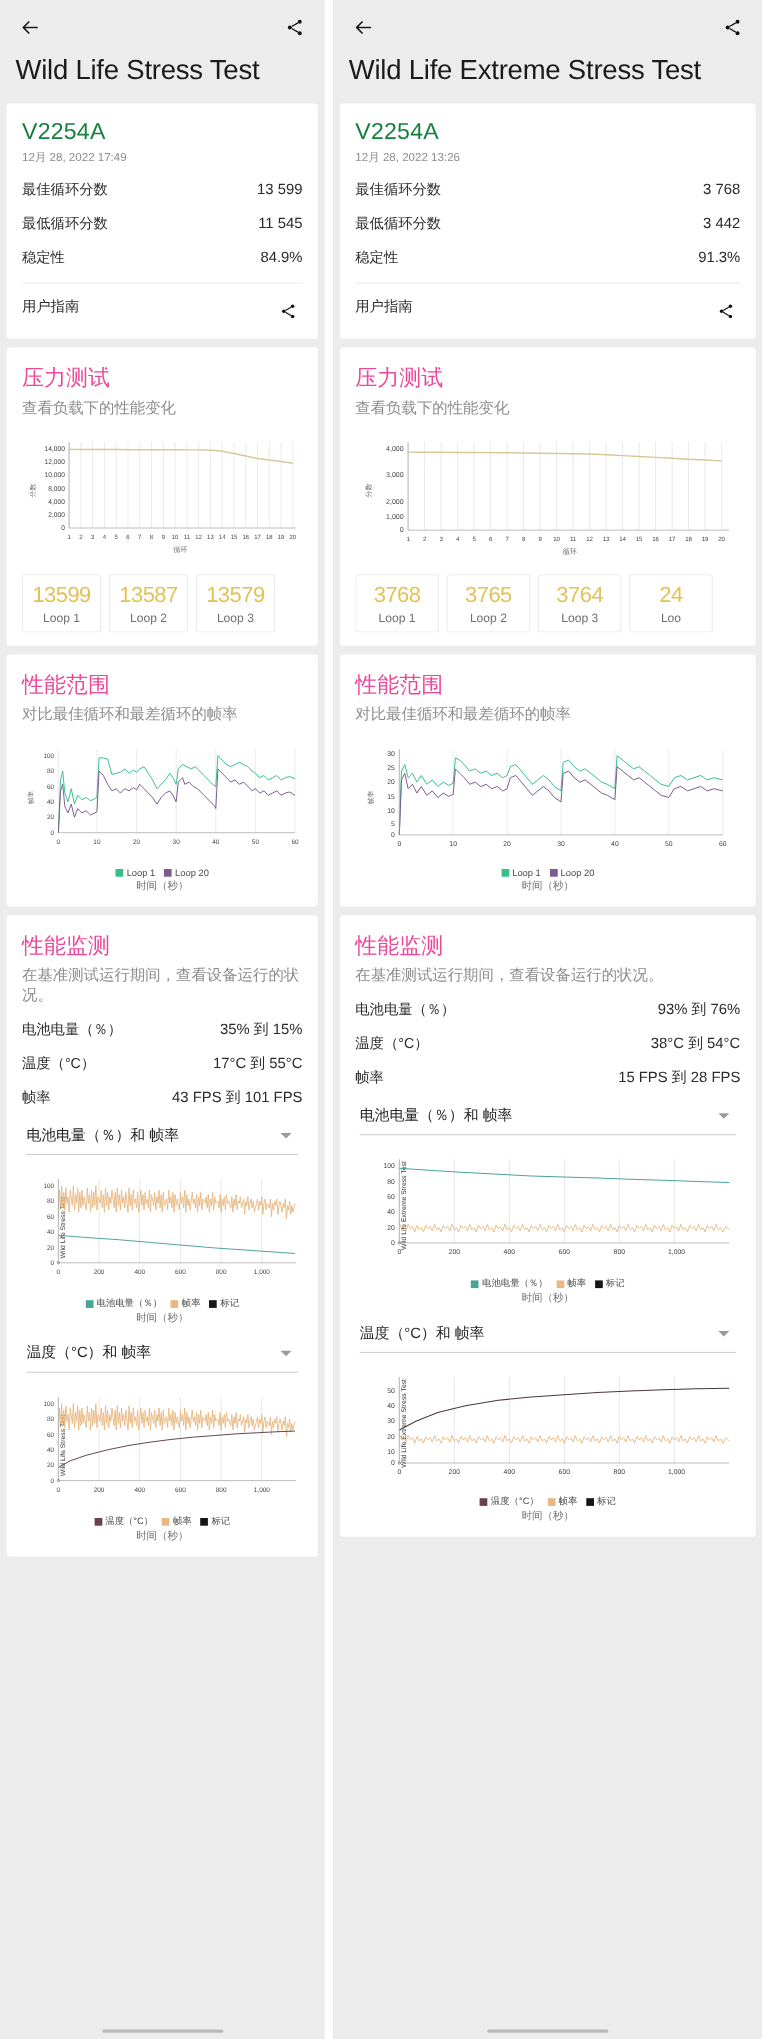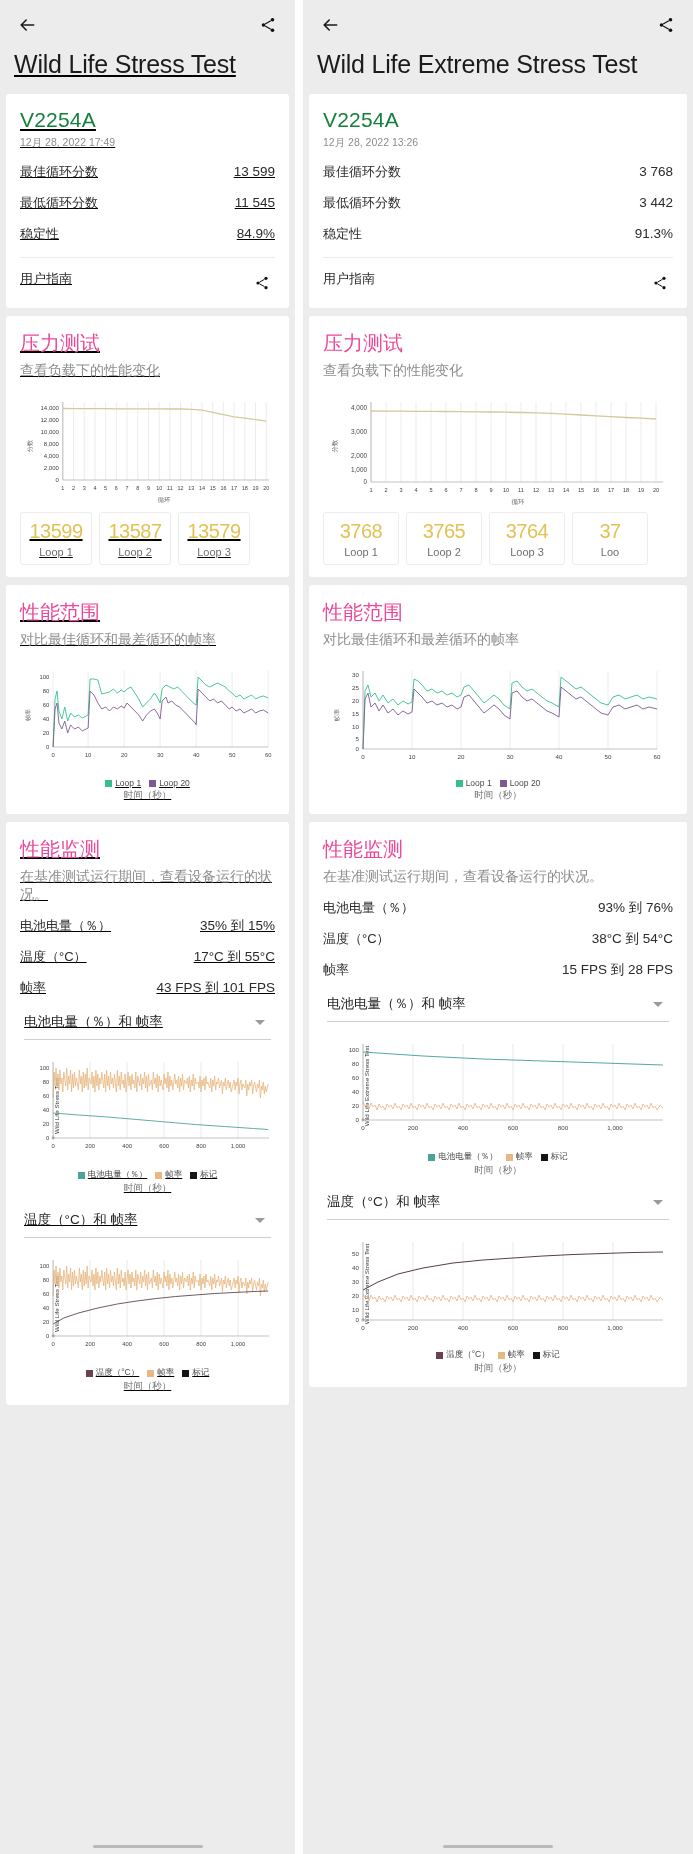--- a/index.html
+++ b/index.html
@@ -1,21 +1,21 @@
 <!DOCTYPE html>
 <html><head>
 <meta charset="utf-8">
 <style>
   * { box-sizing: border-box; margin: 0; padding: 0; }
   html, body { width: 693px; height: 1854px; overflow: hidden; background: #d8d8d8; }
   body { font-family: "Liberation Sans", "DejaVu Sans", sans-serif; }
 
   .screens { display: flex; width: 693px; height: 1854px; }
   .screen { position: relative; overflow: hidden; background: #ececec; }
-  .screen.left  { width: 295px; text-decoration: underline; }
+  .screen.left  { width: 295px; }
   .screen.gap   { width: 8px; background: #ffffff; }
   .screen.right { width: 390px; }
 
   
   .hero { position: relative; padding: 10px 14px 18px 14px; }
   .hero-bg {
     position: absolute; inset: 0;
     background:
       radial-gradient(ellipse 60% 40% at 20% 30%, rgba(255,255,255,.95), rgba(210,210,210,0) 70%),
       radial-gradient(ellipse 50% 35% at 75% 65%, rgba(255,255,255,.9), rgba(200,200,200,0) 70%),
@@ -47,21 +47,21 @@
   .guide-row .g { font-size: 13px; color: #2b2b2b; }
 
   .sec-title { font-size: 20px; color: #ec4899; font-weight: 400; }
   .sec-sub { font-size: 14px; color: #8d8d8d; margin-top: 5px; }
 
   
   .chart-wrap { margin-top: 14px; }
   .chart-wrap svg { display: block; width: 100%; }
 
   
-  .loops { display: flex; gap: 7px; overflow: hidden; }
+  .loops { display: flex; gap: 7px; margin-top: 10px; overflow: hidden; }
   .loop-chip {
     flex: 0 0 auto; min-width: 72px; background: #fff; border: 1px solid #ececec;
     border-radius: 3px; padding: 7px 6px 6px 6px; text-align: center;
   }
   .screen.right .loop-chip { min-width: 76px; }
   .loop-score { font-size: 20px; color: #e3c154; letter-spacing: -.5px; }
   .loop-label { font-size: 11px; color: #6f6f6f; margin-top: 3px; }
 
   
   .dropdown {
@@ -590,21 +590,21 @@
         </div>
         <div class="loop-chip">
           <div class="loop-score">3765</div>
           <div class="loop-label">Loop 2</div>
         </div>
         <div class="loop-chip">
           <div class="loop-score">3764</div>
           <div class="loop-label">Loop 3</div>
         </div>
         <div class="loop-chip">
-          <div class="loop-score">37</div>
+          <div class="loop-score">24</div>
           <div class="loop-label">Loo</div>
         </div>
       </div>
     </div>
 
     <div class="card">
       <div class="sec-title">性能范围</div>
       <div class="sec-sub">对比最佳循环和最差循环的帧率</div>
 
       <div class="chart-wrap">

